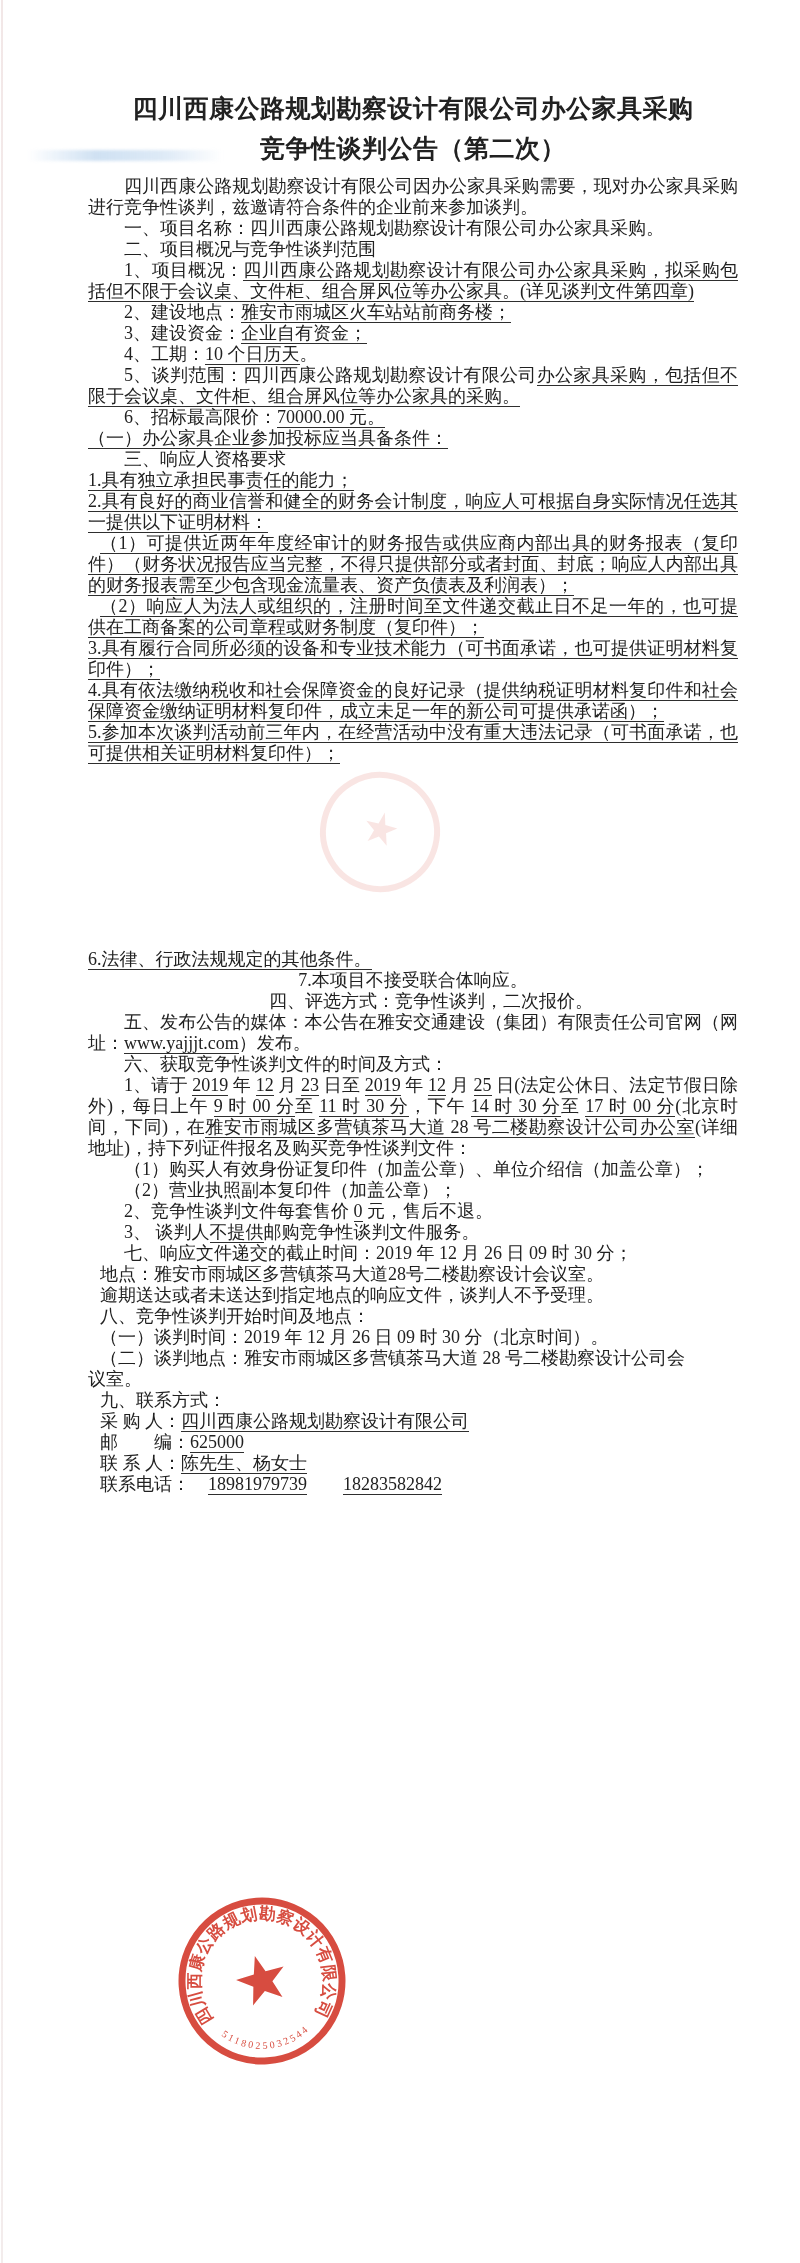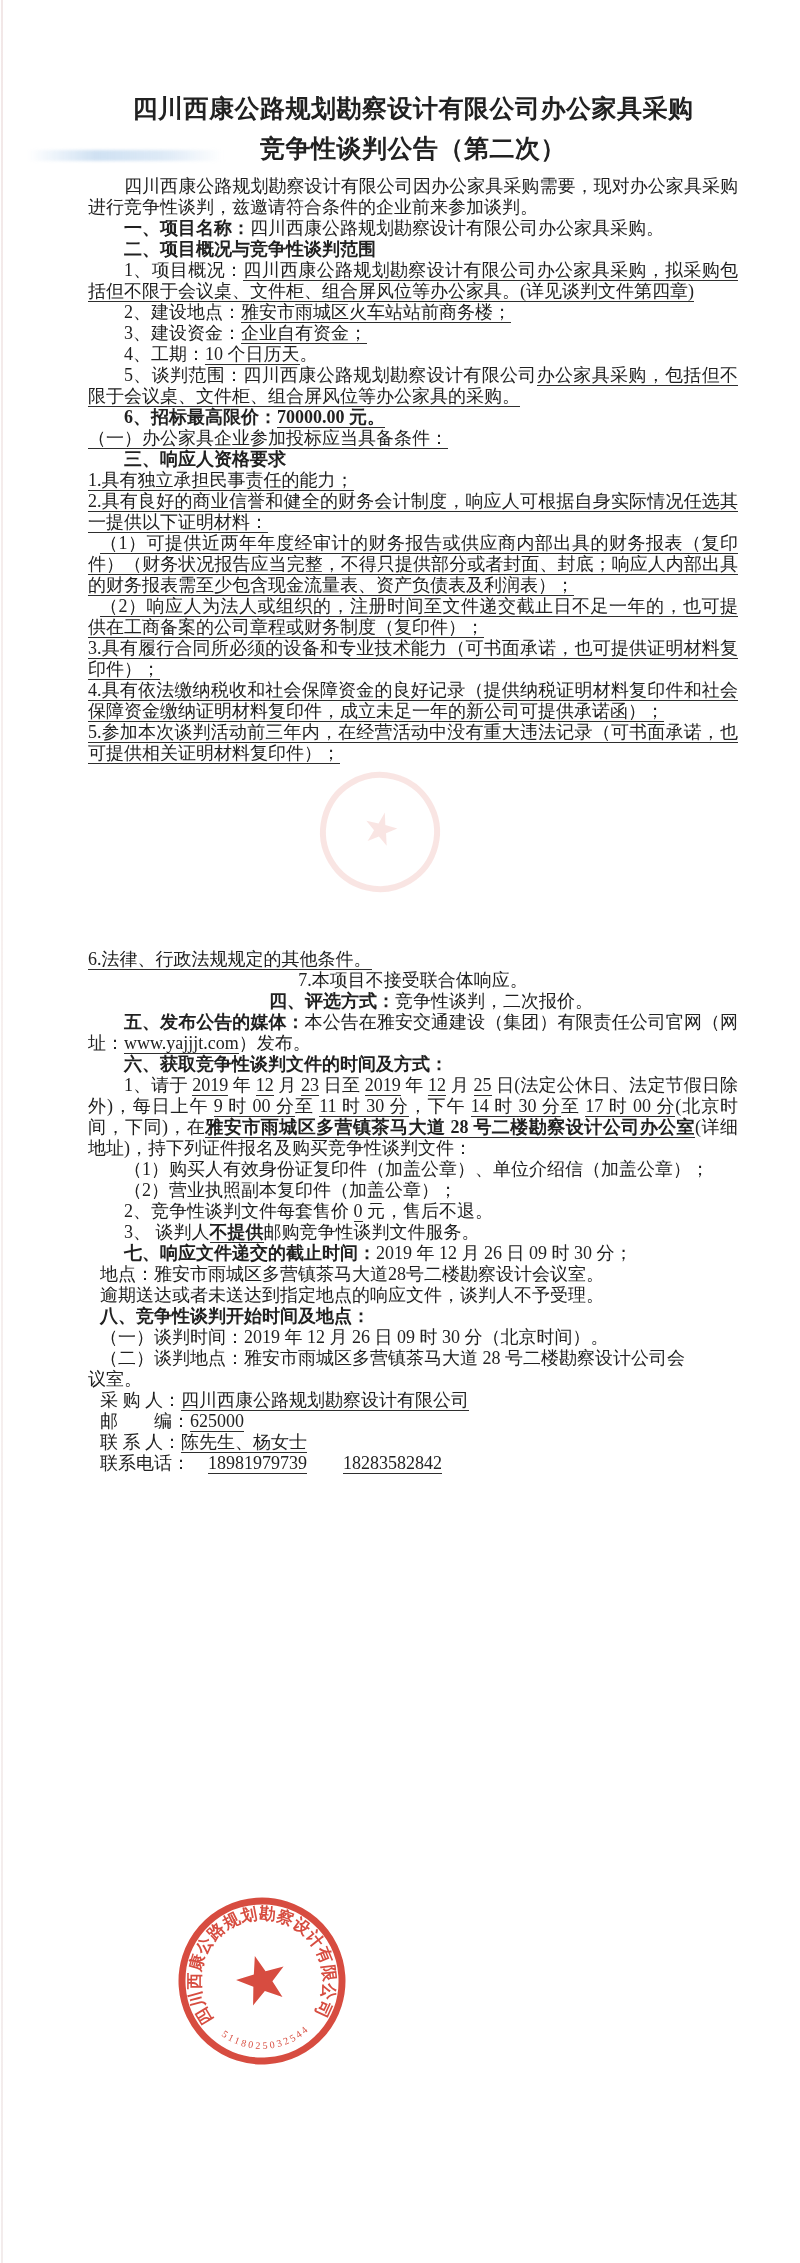--- a/index.html
+++ b/index.html
@@ -41,21 +41,21 @@
   }
   .j{text-align:justify;}
   .ind2{text-indent:36px;}
   .ind1{text-indent:12px;}
   .ind0{text-indent:0;}
   .nowrap{white-space:nowrap;}
   .mt14{margin-top:14px;text-align:center;}
   .mt10{margin-top:10px;}
   .contact{line-height:36px;}
   .mt6{margin-top:10px;}
-  span.b{font-weight:700;}
+  span.b{font-weight:400;}
   span.u{border-bottom:1.5px solid #2e2e2e;padding-bottom:0;}
   .spacer{width:100%;}
   .seal{
     position:absolute;left:174px;top:1893px;
     width:176px;height:176px;
     mix-blend-mode:multiply;
     opacity:0.92;
     transform:rotate(-4deg);
   }
   .ghost-seal{
@@ -104,20 +104,21 @@
       <p class="line ind2"><span class="">（2）营业执照副本复印件（加盖公章）；</span></p>
       <p class="line ind2"><span class="">2、竞争性谈判文件每套售价 </span><span class="u">0</span><span class=""> 元，售后不退。</span></p>
       <p class="line ind2"><span class="">3、 谈判人</span><span class="b u">不提供</span><span class="">邮购竞争性谈判文件服务。</span></p>
       <p class="line ind2"><span class="b">七、响应文件递交的截止时间：</span><span class="">2019 年 12 月 26 日 09 时 30 分；</span></p>
       <p class="line ind1"><span class="">地点：雅安市雨城区多营镇茶马大道28号二楼勘察设计会议室。</span></p>
       <p class="line ind1"><span class="">逾期送达或者未送达到指定地点的响应文件，谈判人不予受理。</span></p>
       <p class="line ind1"><span class="b">八、竞争性谈判开始时间及地点：</span></p>
       <p class="line ind1"><span class="">（一）谈判时间：2019 年 12 月 26 日 09 时 30 分（北京时间）。</span></p>
       <p class="line ind1 nowrap"><span class="">（二）谈判地点：雅安市雨城区多营镇茶马大道 28 号二楼勘察设计公司会</span></p>
       <p class="line ind0"><span class="">议室。</span></p>
+      <p class="line ind1 mt6"><span class="b">九、联系方式：</span></p>
       <p class="line ind1 contact"><span class="">采 购 人：</span><span class="u">四川西康公路规划勘察设计有限公司</span></p>
       <p class="line ind1 contact"><span class="">邮　　编：</span><span class="u">625000</span></p>
       <p class="line ind1 contact"><span class="">联 系 人：</span><span class="u">陈先生、杨女士</span></p>
       <p class="line ind1 contact mt6"><span class="">联系电话：　</span><span class="u">18981979739</span><span class="">　　</span><span class="u">18283582842</span></p>
     </div>
 </div>
 
 <svg class="ghost-seal" viewBox="0 0 132 132">
   <circle cx="66" cy="66" r="57" fill="none" stroke="#d43d2f" stroke-width="6"></circle>
   <polygon fill="#d43d2f" points="66,46 69.5,58 82,58.3 72.2,65.8 75.8,77.8 66,70.6 56.2,77.8 59.8,65.8 50,58.3 62.5,58"></polygon>

